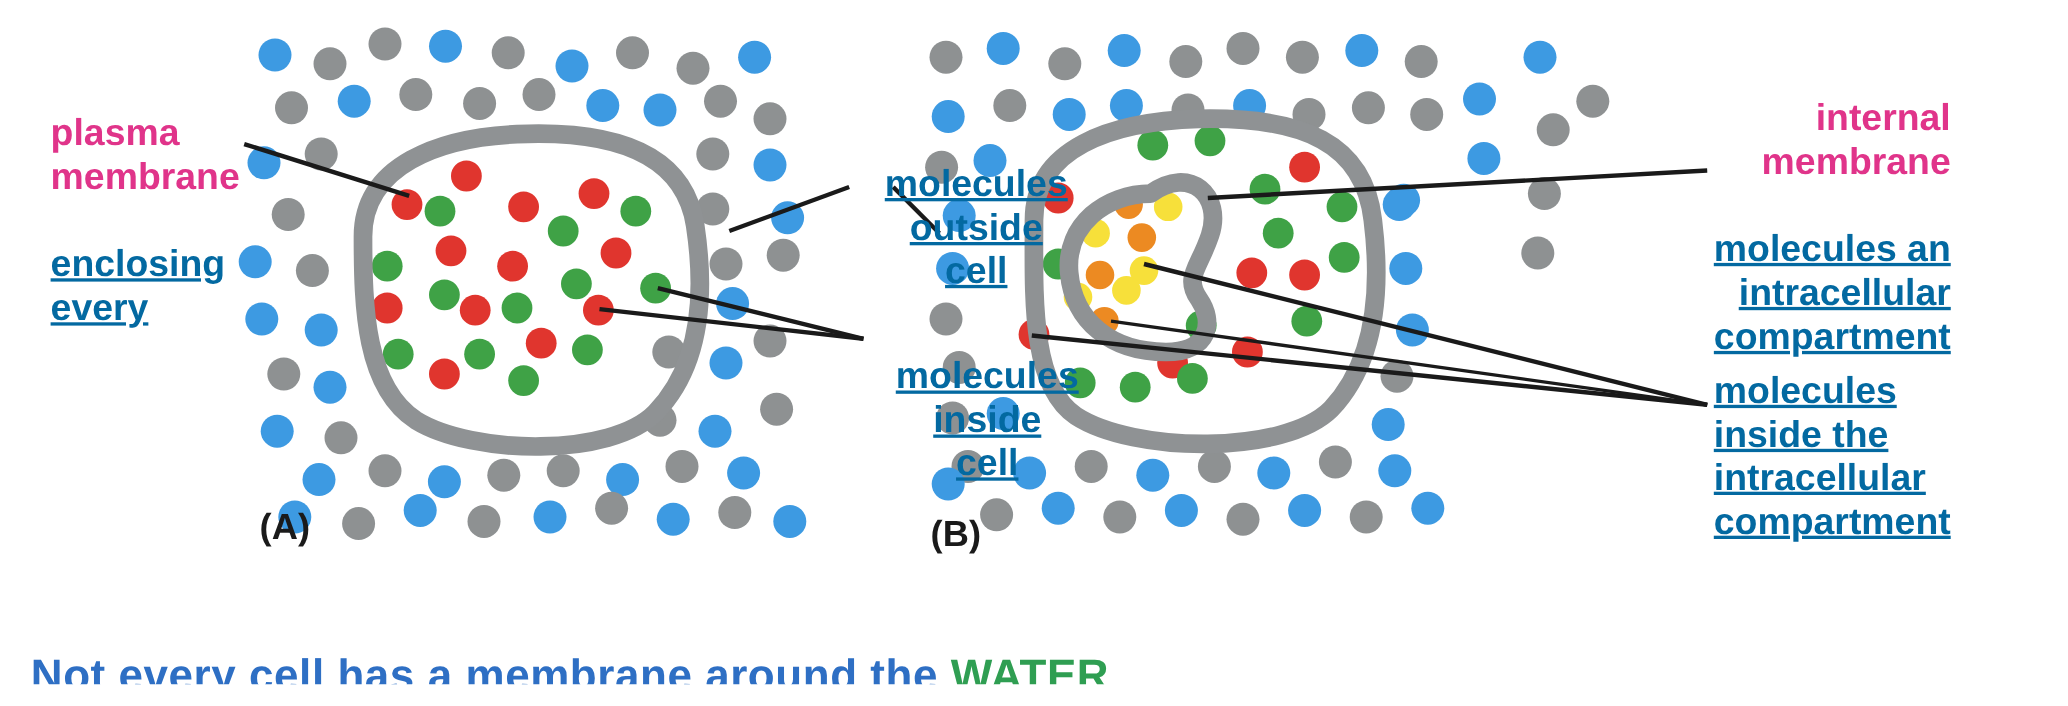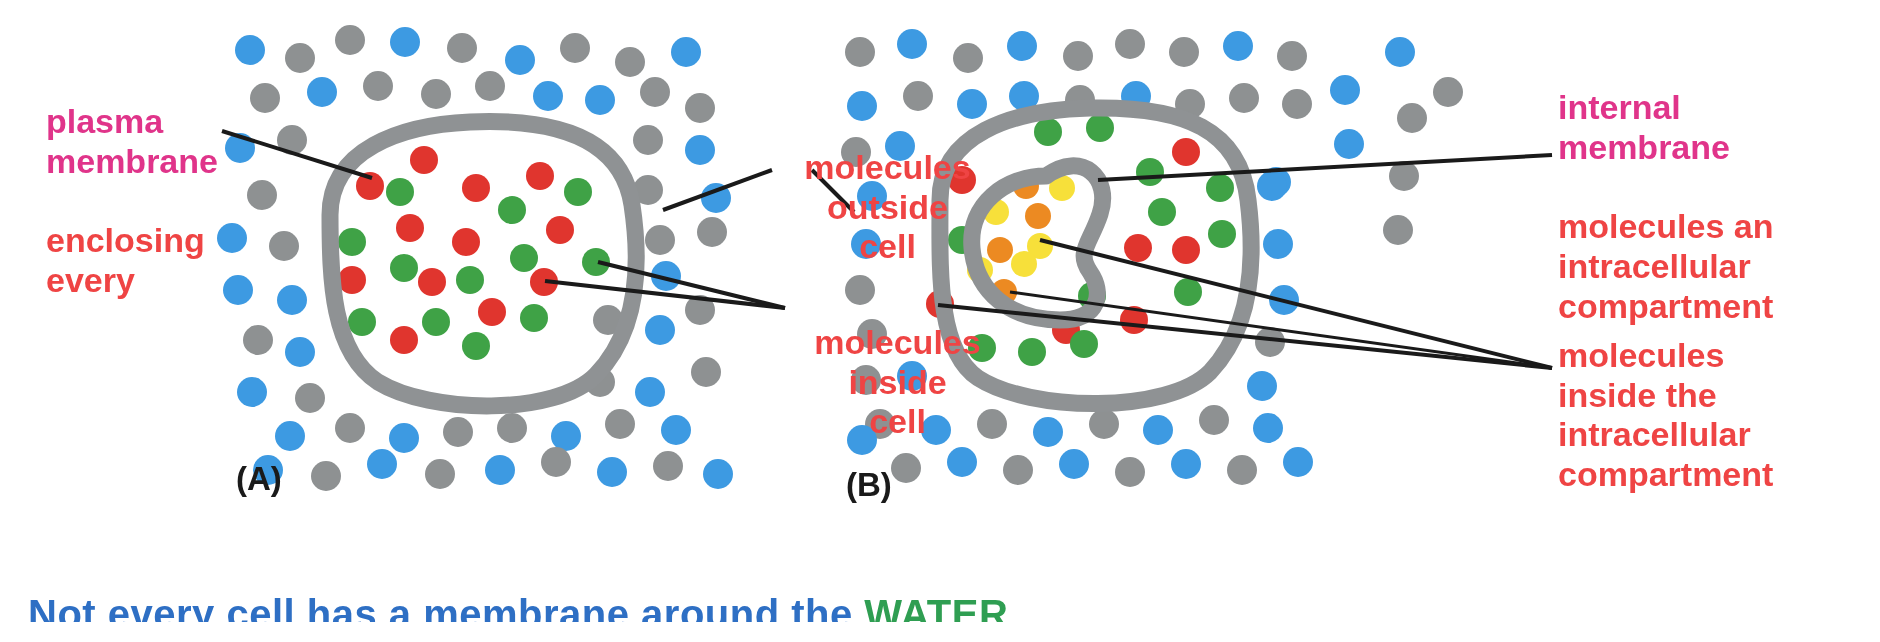--- a/index.html
+++ b/index.html
@@ -25,21 +25,21 @@
   }
   .lbl {
     position: absolute;
     font-family: "Liberation Sans", sans-serif;
     font-weight: bold;
     line-height: 1.17;
     white-space: pre-line;
     color: #1a1a1a;
   }
   .lbl .pink { color: #e0348a; display: block; }
-  .lbl .blk  { color: #ef4444; display: block; }
+  .lbl .blk  { color: #0369a1; display: block; text-decoration: underline; }
 
   #label-plasma-membrane {
     left: 46px; top: 62px;
     font-size: 34px;
     text-align: left;
   }
   #label-molecules-outside {
     left: 780px; top: 108px;
     font-size: 34px;
     text-align: center;
@@ -47,21 +47,21 @@
   }
   #label-molecules-inside {
     left: 790px; top: 283px;
     font-size: 34px;
     text-align: center;
     width: 215px;
   }
   #label-internal-membrane {
     left: 1558px; top: 48px;
     font-size: 34px;
-    text-align: left;
+    text-align: right;
   }
   #label-molecules-inside-compartment {
     left: 1558px; top: 296px;
     font-size: 34px;
     text-align: left;
   }
   #panel-label-a {
     left: 236px; top: 460px;
     font-size: 33px;
   }

